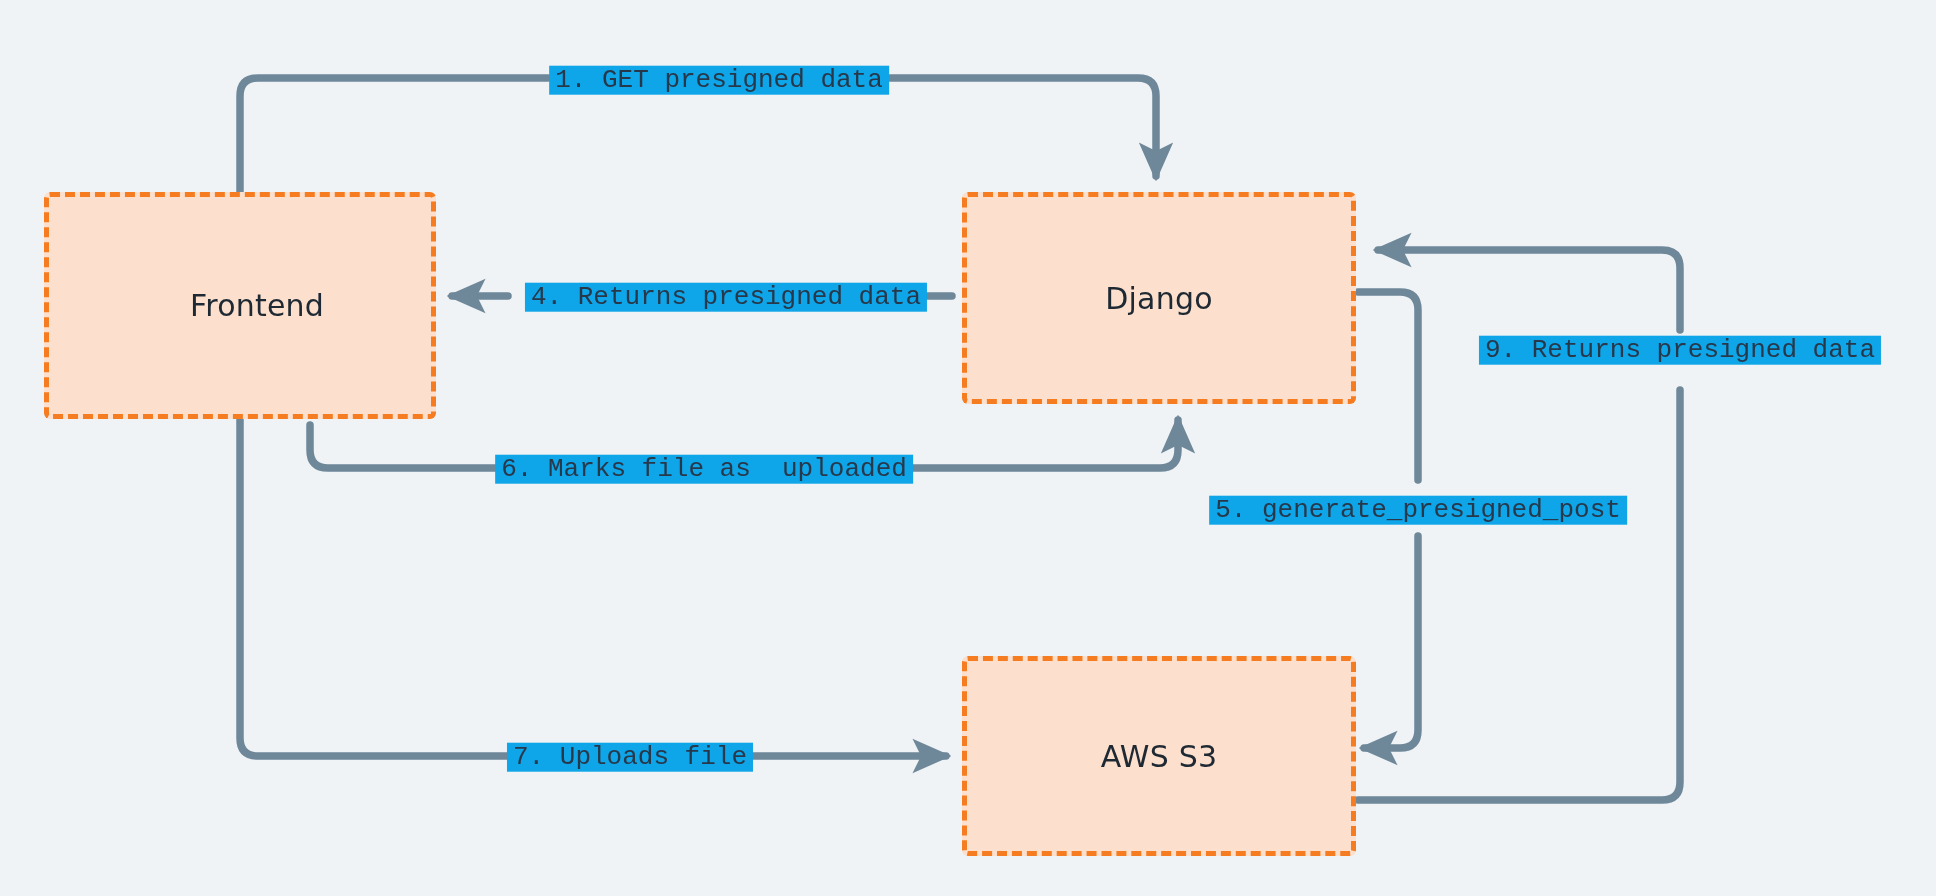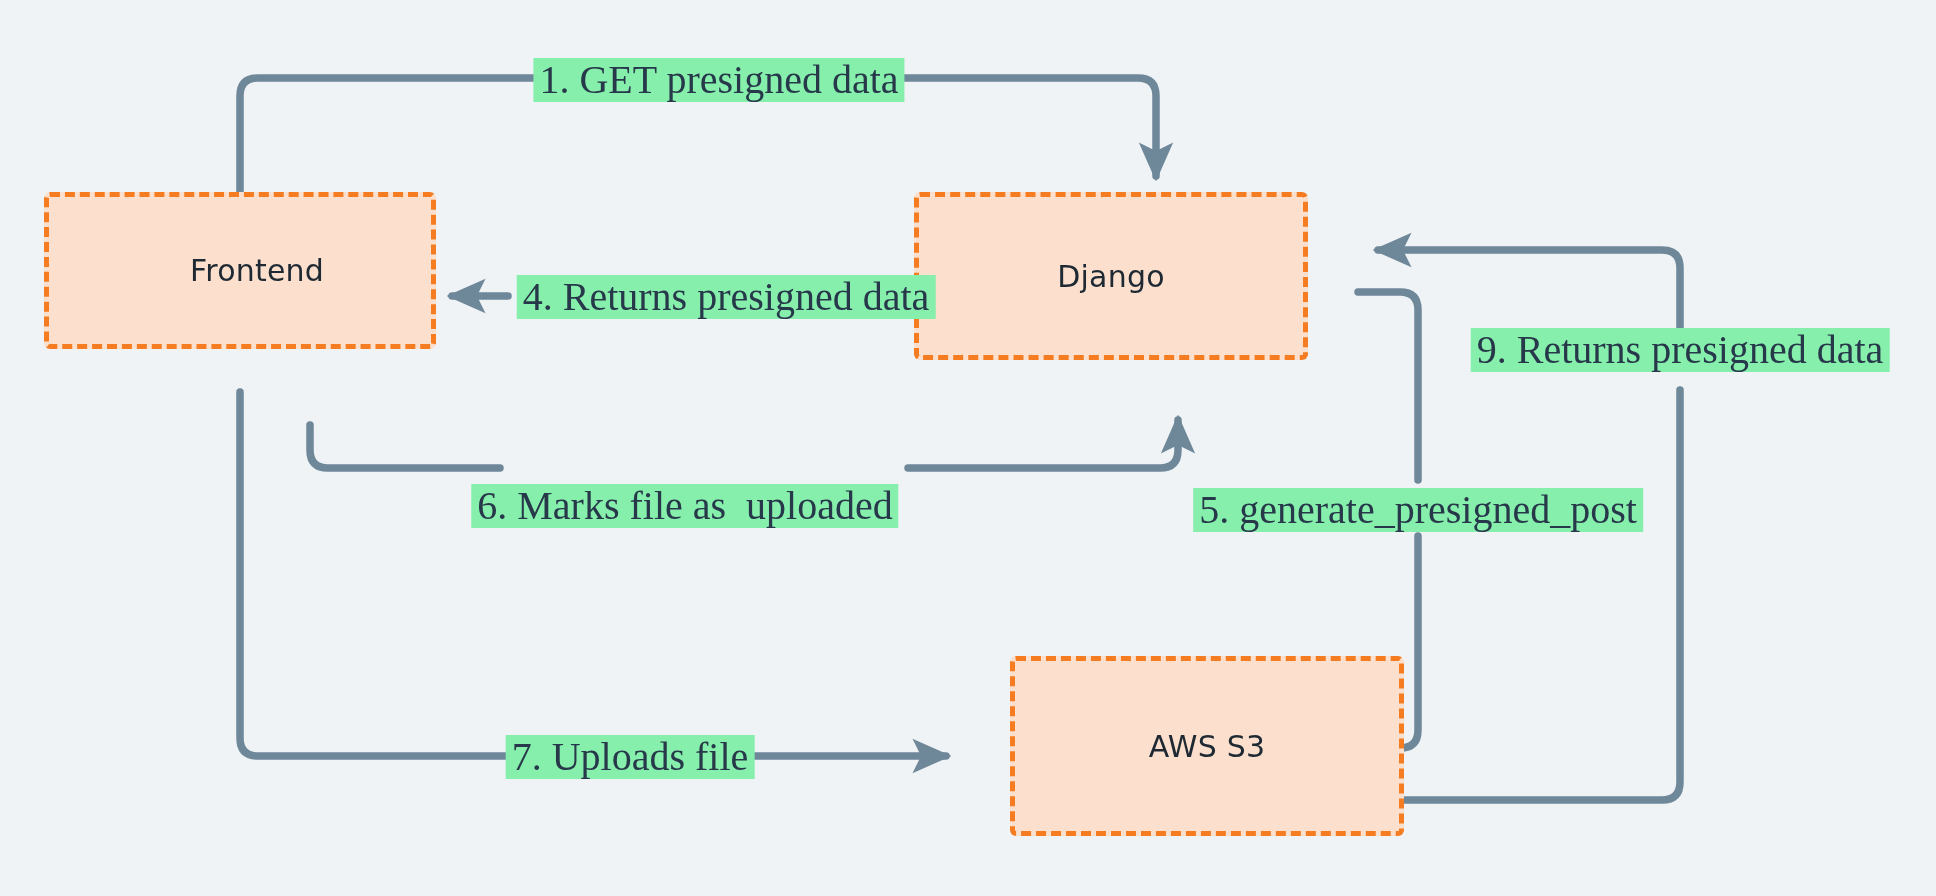--- a/index.html
+++ b/index.html
@@ -39,24 +39,24 @@
   .node-label {
     font-family: "DejaVu Sans", sans-serif;
     font-size: 30px;
     color: #1f2933;
     letter-spacing: 0.2px;
     white-space: nowrap;
   }
   .edge-label {
     position: absolute;
     z-index: 4;
-    font-family: Liberation Serif, serif;
-    font-size: 40px;
+    font-family: Liberation Mono, monospace;
+    font-size: 26px;
     color: #27384a;
-    background: #86efac;
+    background: #0ea5e9;
     white-space: pre;
     line-height: 1.1;
     padding: 0 6px;
     transform: translate(-50%, -50%);
   }
 </style>
 </head>
 <body>
 
 <div id="diagram-root">
@@ -83,37 +83,37 @@
       <path d="M 1680 330 L 1680 268 Q 1680 250 1662 250 L 1378 250" marker-end="url(#arrowhead)"></path>
 
       <path d="M 310 425 L 310 450 Q 310 468 328 468 L 500 468"></path>
       <path d="M 908 468 L 1160 468 Q 1178 468 1178 450 L 1178 420" marker-end="url(#arrowhead)"></path>
 
       <path d="M 240 392 L 240 738 Q 240 756 258 756 L 510 756"></path>
       <path d="M 732 756 L 946 756" marker-end="url(#arrowhead)"></path>
     </g>
   </svg>
 
-  <div class="node-box" style="left:44px; top:192px; width:392px; height:157px;padding-left:34px;">
+  <div class="node-box" style="left:44px; top:192px; width:392px; height:227px;padding-left:34px;">
     <span class="node-label">Frontend</span>
   </div>
 
-  <div class="node-box" style="left:914px; top:192px; width:394px; height:168px;">
+  <div class="node-box" style="left:962px; top:192px; width:394px; height:212px;">
     <span class="node-label">Django</span>
   </div>
 
-  <div class="node-box" style="left:962px; top:656px; width:394px; height:180px;margin-left:48px;">
+  <div class="node-box" style="left:962px; top:656px; width:394px; height:200px;">
     <span class="node-label">AWS S3</span>
   </div>
 
   <div class="edge-label" style="left:719px; top:80px;">1. GET presigned data</div>
 
   <div class="edge-label" style="left:1418px; top:510px;">5. generate_presigned_post</div>
 
   <div class="edge-label" style="left:1680px; top:350px;">9. Returns presigned data</div>
 
   <div class="edge-label" style="left:726px; top:297px;">4. Returns presigned data</div>
 
   <div class="edge-label" style="left:630px; top:757px;">7. Uploads file</div>
 
-  <div class="edge-label" style="left:685px; top:469px;margin-top:37px;">6. Marks file as  uploaded</div>
+  <div class="edge-label" style="left:704px; top:469px;">6. Marks file as  uploaded</div>
 
 </div>
 
 </body></html>

